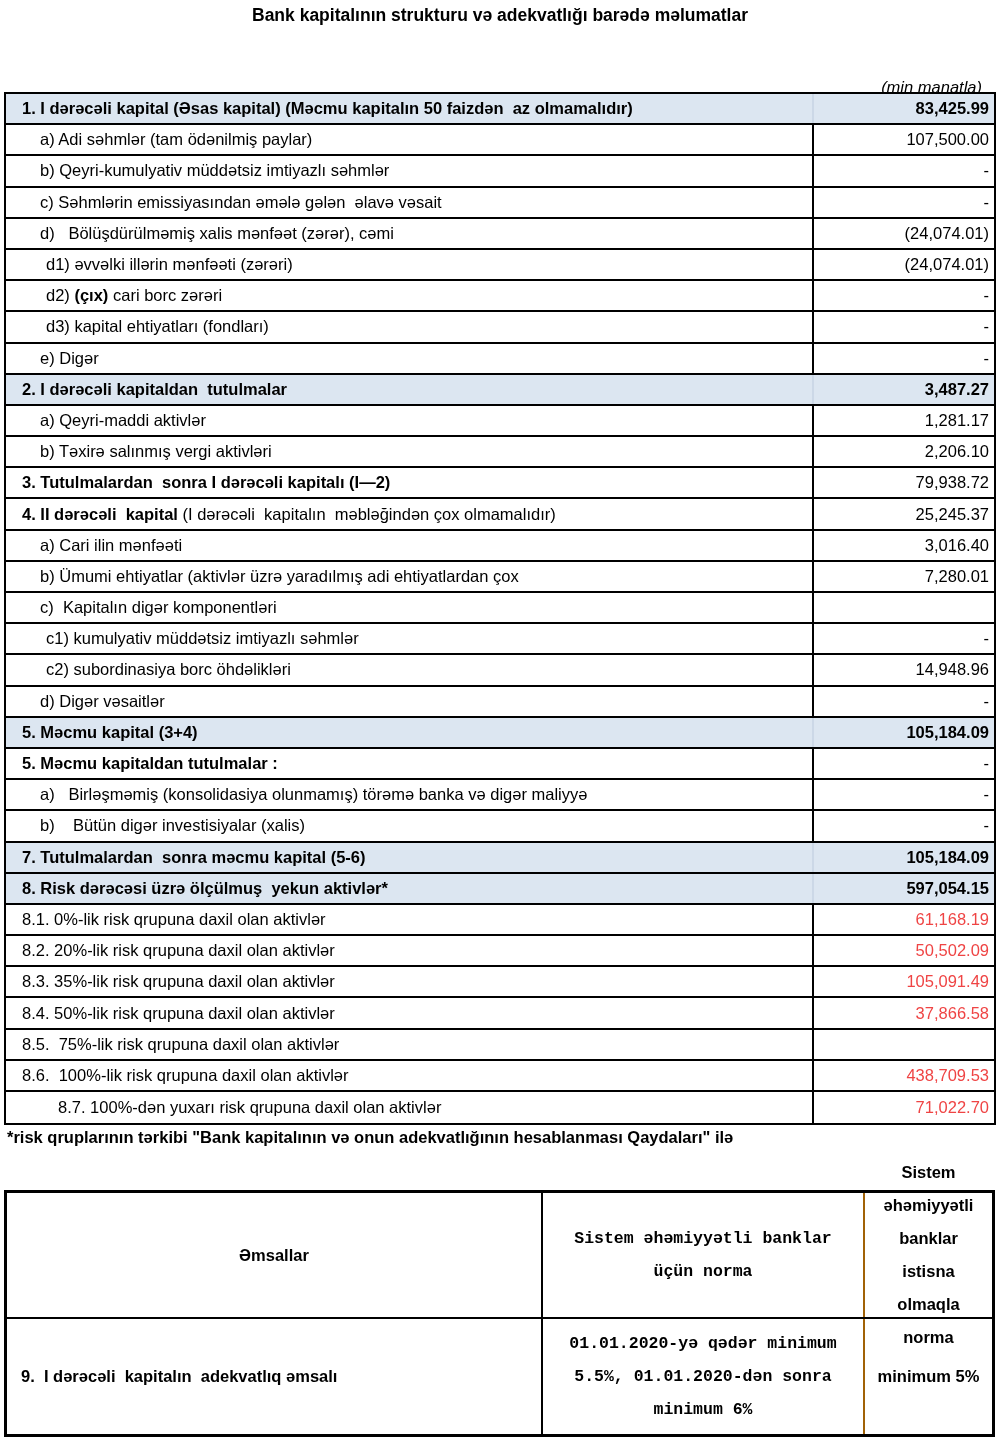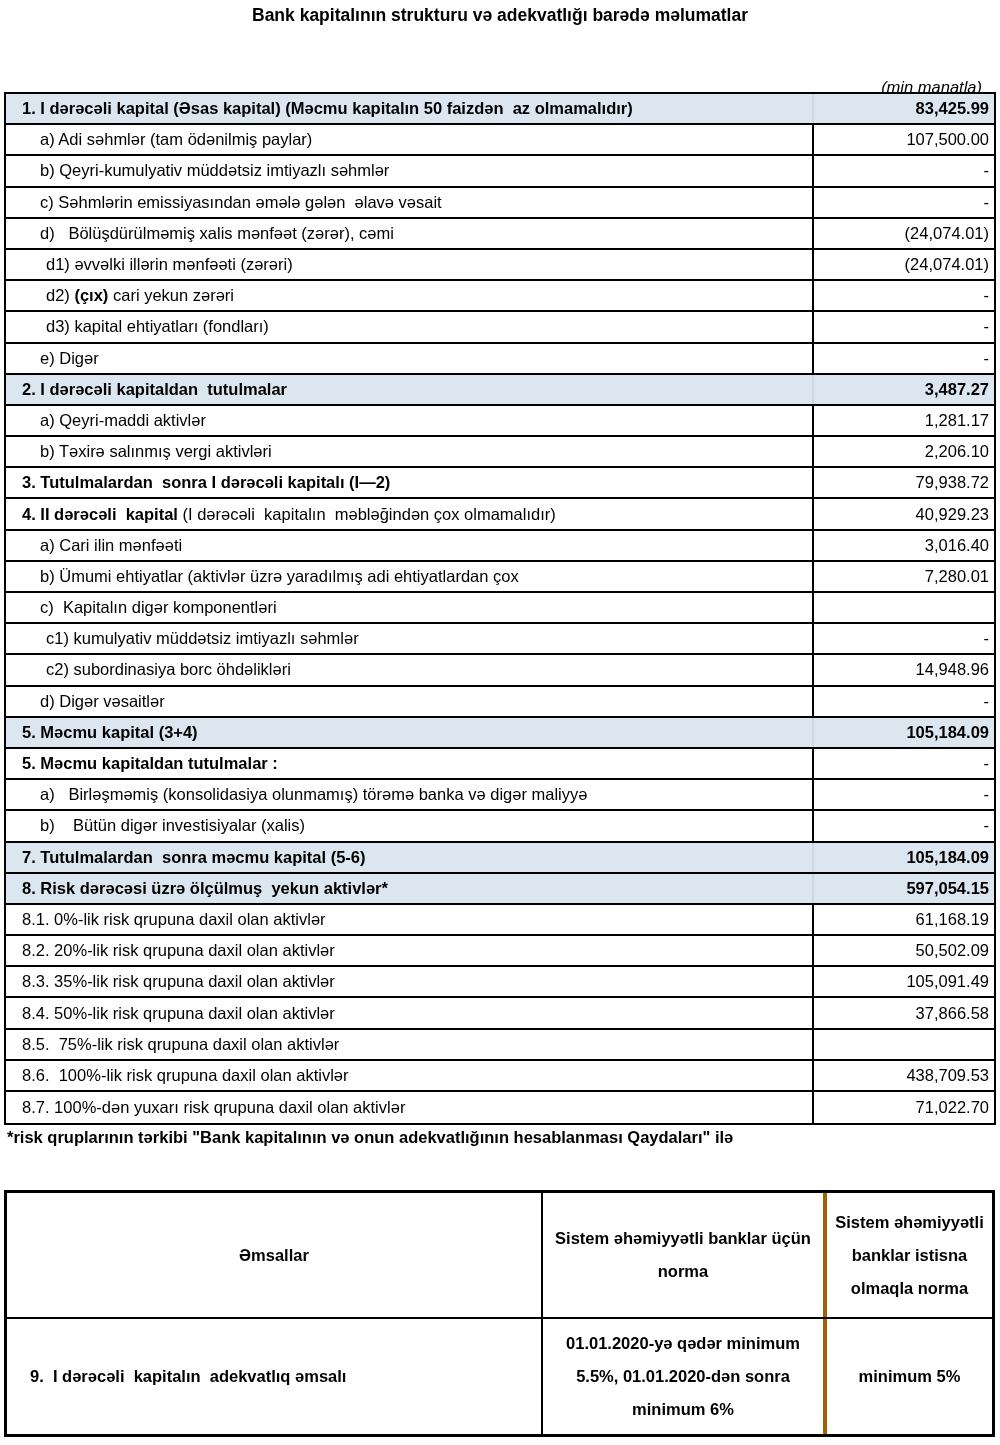--- a/index.html
+++ b/index.html
@@ -18,58 +18,58 @@
   }
   
   .t1{
     position:absolute;top:92px;left:4px;width:992px;
     border:2px solid #000;box-sizing:border-box;background:#fff;
   }
   .tr{
     display:flex;height:31.2px;box-sizing:border-box;
     border-bottom:2px solid #000;align-items:stretch;
   }
-  .tr:last-child{border-bottom:none;}
+  .tr:last-child{border-bottom:none;margin-left:36px;}
   .td{display:flex;align-items:center;box-sizing:border-box;overflow:hidden;}
   .td.label{
     flex:1;padding-left:16px;border-right:2px solid #000;
     white-space:pre;
   }
   .td.value{
     width:180px;justify-content:flex-end;padding-right:5px;
     white-space:pre;
   }
   .i1 .label{padding-left:34px;}
   .i2 .label{padding-left:40px;}
   .blue{background:#dce6f1;}
   .blue .label{border-right-color:#ccd8e7;font-weight:bold;}
   .blue .value{font-weight:bold;}
-  .value.red{color:#000000;}
+  .value.red{color:#ef4444;}
   
   .footnote{
     position:absolute;top:1128px;left:7px;font-weight:bold;font-size:16.5px;
     white-space:pre;
   }
   
   .t2{
     position:absolute;top:1190px;left:4px;width:991px;height:247px;
     border:3px solid #000;box-sizing:border-box;display:flex;flex-direction:column;
     background:#fff;font-weight:bold;
   }
   .t2 .row{display:flex;box-sizing:border-box;}
   .t2 .hrow{height:126px;border-bottom:2px solid #000;}
   .t2 .drow{flex:1;}
   .t2 .c{
     display:flex;align-items:center;justify-content:center;text-align:center;
     box-sizing:border-box;line-height:2;padding:0 8px;
   }
   .t2 .c1{width:536px;border-right:2px solid #000;}
-  .t2 .c2{width:284px;border-right:4px solid #a16207;}
+  .t2 .c2{width:322px;border-right:2px solid #a16207;font-family:Liberation Mono, monospace;}
   .t2 .c3{flex:1;}
-  .t2 .drow .c1{justify-content:flex-start;text-align:left;padding-left:23px;white-space:pre;}
+  .t2 .drow .c1{justify-content:flex-start;text-align:left;padding-left:14px;white-space:pre;}
 </style>
 </head>
 <body>
 
 <div class="title">Bank kapitalının strukturu və adekvatlığı barədə məlumatlar</div>
 <div class="unit-note">(min manatla)</div>
 
 <div class="t1">
   <div class="tr blue">
       <div class="td label"><span class="b">1. I dərəcəli kapital</span><span> (Əsas kapital) (Məcmu kapitalın 50 faizdən  az olmamalıdır)</span></div>
@@ -89,21 +89,21 @@
     </div>
   <div class="tr i1">
       <div class="td label"><span>d)   Bölüşdürülməmiş xalis mənfəət (zərər), cəmi</span></div>
       <div class="td value">(24,074.01)</div>
     </div>
   <div class="tr i2">
       <div class="td label"><span>d1) əvvəlki illərin mənfəəti (zərəri)</span></div>
       <div class="td value">(24,074.01)</div>
     </div>
   <div class="tr i2">
-      <div class="td label"><span>d2) </span><span class="b">(çıx)</span><span> cari yekun zərəri</span></div>
+      <div class="td label"><span>d2) </span><span class="b">(çıx)</span><span> cari borc zərəri</span></div>
       <div class="td value">-</div>
     </div>
   <div class="tr i2">
       <div class="td label"><span>d3) kapital ehtiyatları (fondları)</span></div>
       <div class="td value">-</div>
     </div>
   <div class="tr i1">
       <div class="td label"><span>e) Digər</span></div>
       <div class="td value">-</div>
     </div>
@@ -118,21 +118,21 @@
   <div class="tr i1">
       <div class="td label"><span>b) Təxirə salınmış vergi aktivləri</span></div>
       <div class="td value">2,206.10</div>
     </div>
   <div class="tr">
       <div class="td label"><span class="b">3. Tutulmalardan  sonra I dərəcəli kapitalı (I—2)</span></div>
       <div class="td value">79,938.72</div>
     </div>
   <div class="tr">
       <div class="td label"><span class="b">4. II dərəcəli  kapital</span><span> (I dərəcəli  kapitalın  məbləğindən çox olmamalıdır)</span></div>
-      <div class="td value">40,929.23</div>
+      <div class="td value">25,245.37</div>
     </div>
   <div class="tr i1">
       <div class="td label"><span>a) Cari ilin mənfəəti</span></div>
       <div class="td value">3,016.40</div>
     </div>
   <div class="tr i1">
       <div class="td label"><span>b) Ümumi ehtiyatlar (aktivlər üzrə yaradılmış adi ehtiyatlardan çox</span></div>
       <div class="td value">7,280.01</div>
     </div>
   <div class="tr i1">

